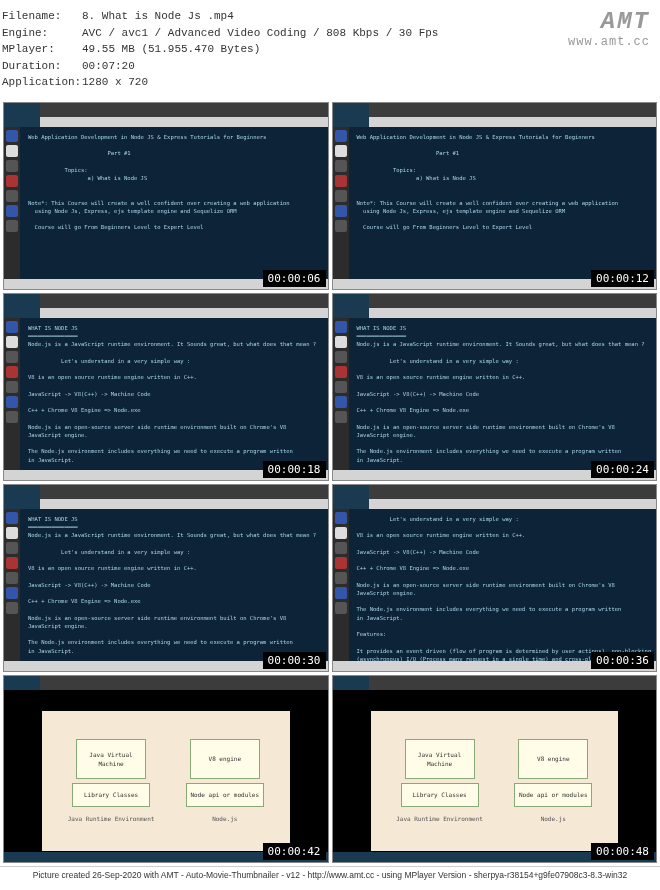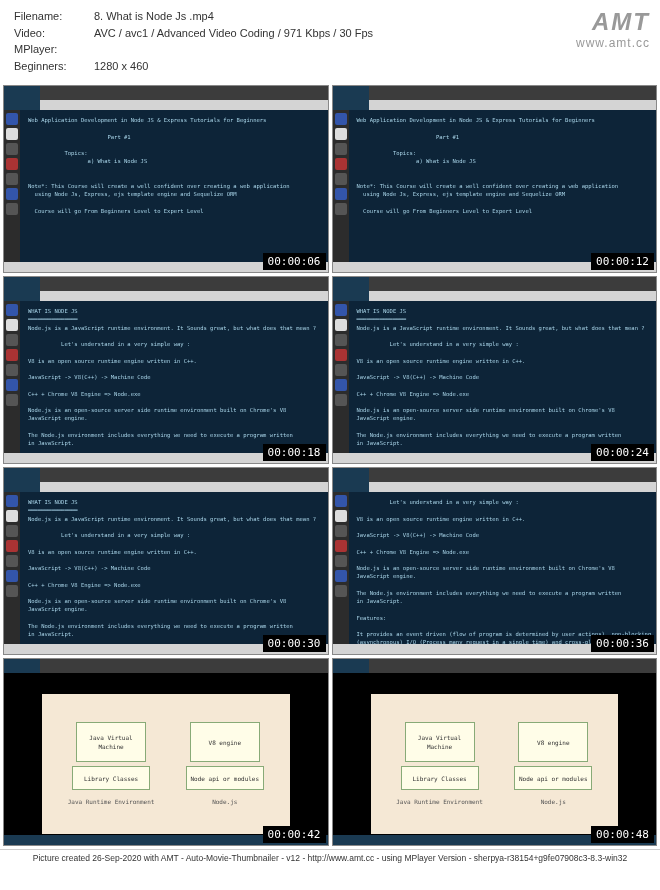--- a/index.html
+++ b/index.html
@@ -1,17 +1,17 @@
 <!DOCTYPE html>
 <html><head>
 <meta charset="utf-8">
 <style>
 * { margin: 0; padding: 0; box-sizing: border-box; }
 body { font-family: Arial, sans-serif; background: #fff; width: 660px; }
-.header { background: #fff; padding: 8px 14px; position: relative; }
+.header { background: #fff; padding: 8px 2px; position: relative; font-family: Liberation Mono, monospace; }
 .header-row { display: flex; font-size: 11px; color: #333; line-height: 1.5; }
 .header-label { width: 80px; }
 .logo { position: absolute; right: 10px; top: 8px; text-align: right; }
 .logo-main { font-size: 24px; font-weight: bold; color: #999; font-style: italic; letter-spacing: 2px; }
 .logo-sub { font-size: 12px; color: #999; letter-spacing: 1px; }
 .grid { display: grid; grid-template-columns: 1fr 1fr; gap: 3px; padding: 3px; background: #fff; }
 .thumb { position: relative; background: #1a3a52; height: 188px; overflow: hidden; border: 1px solid #888; padding-left: 36px; }
 .thumb-topbar { background: #3c3c3c; height: 14px; display: flex; align-items: center; padding: 0 3px; font-size: 6px; color: #ccc; }
 .thumb-tabbar { background: #d4d4d4; height: 10px; display: flex; align-items: center; font-size: 5px; color: #333; padding: 0 3px; }
 .thumb-sidebar { position: absolute; left: 0; top: 24px; bottom: 10px; width: 16px; background: #2c2c2c; display: flex; flex-direction: column; align-items: center; gap: 3px; padding-top: 3px; }
@@ -34,29 +34,34 @@
 </style>
 </head>
 <body>
 
 <div class="header">
   <div class="header-row">
     <span class="header-label">Filename:</span>
     <span>8. What is Node Js .mp4</span>
   </div>
   <div class="header-row">
-    <span class="header-label">Video:</span>
-    <span>AVC / avc1 / Advanced Video Coding / 971 Kbps / 30 Fps</span>
+    <span class="header-label">Engine:</span>
+    <span>AVC / avc1 / Advanced Video Coding / 808 Kbps / 30 Fps</span>
   </div>
   <div class="header-row">
     <span class="header-label">MPlayer:</span>
-  </div>
-  <div class="header-row">
-    <span class="header-label">Beginners:</span>
-    <span>1280 x 460</span>
+    <span>49.55 MB (51.955.470 Bytes)</span>
+  </div>
+  <div class="header-row">
+    <span class="header-label">Duration:</span>
+    <span>00:07:20</span>
+  </div>
+  <div class="header-row">
+    <span class="header-label">Application:</span>
+    <span>1280 x 720</span>
   </div>
   <div class="logo">
     <div class="logo-main">AMT</div>
     <div class="logo-sub">www.amt.cc</div>
   </div>
 </div>
 
 <div class="grid" id="thumb-grid">
     <div class="thumb">
       <div class="thumb-topbar"></div>

